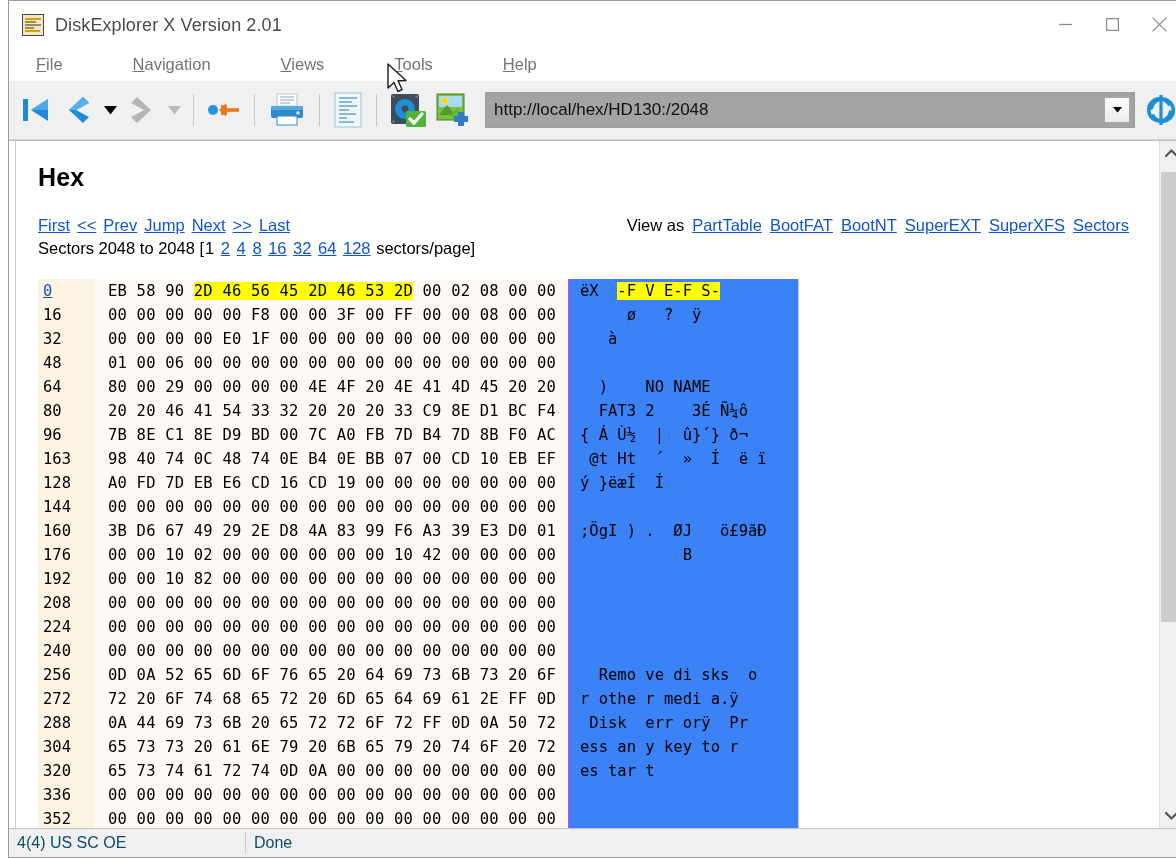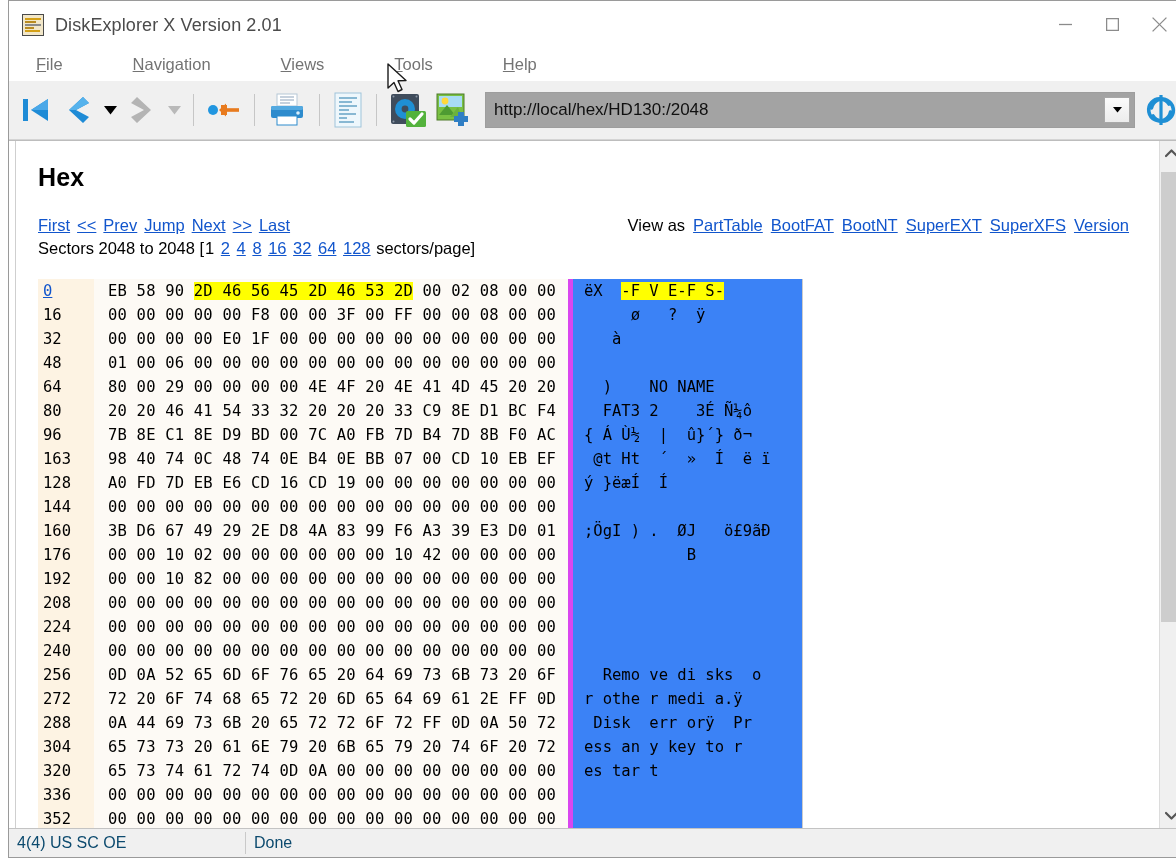--- a/index.html
+++ b/index.html
@@ -262,21 +262,21 @@
     padding-left: 5px;
     box-sizing: border-box;
   }
   .off-col div { white-space: nowrap; color: #000; }
   .off-col div .lnk { font-family: inherit; }
   .hex-col {
     background: #fdfaf5;
     padding-left: 14px;
     padding-right: 12px;
     flex: none;
-    border-right: 5px solid #d946ef;
+    border-right: 1px solid #d946ef;
   }
   .hex-col > div { white-space: pre; color: #000; letter-spacing: 0.2px;}
   .asc-col {
     background: #3b82f6;
     padding-left: 11px;
     padding-right: 14px;
     flex: none;
     border-right: 1px solid #cbcbcb;
     min-width: 230px;
     box-sizing: border-box;
@@ -527,21 +527,21 @@
           <span class="lnk">&gt;&gt;</span>
           <span class="lnk">Last</span>
         </div>
         <div class="navrow-right">
           <span class="plain">View as</span>
           <span class="lnk">PartTable</span>
           <span class="lnk">BootFAT</span>
           <span class="lnk">BootNT</span>
           <span class="lnk">SuperEXT</span>
           <span class="lnk">SuperXFS</span>
-          <span class="lnk">Version</span>
+          <span class="lnk">Sectors</span>
         </div>
       </div>
 
       <div class="sectorline">
         <span>Sectors 2048 to 2048 [</span><span class="cur">1</span> <span class="lnk">2</span> <span class="lnk">4</span> <span class="lnk">8</span> <span class="lnk">16</span> <span class="lnk">32</span> <span class="lnk">64</span> <span class="lnk">128</span><span> sectors/page]</span>
       </div>
 
       <div class="hexwrap">
         <div class="off-col" id="off-col">
             <div><span class="lnk">0</span></div>

